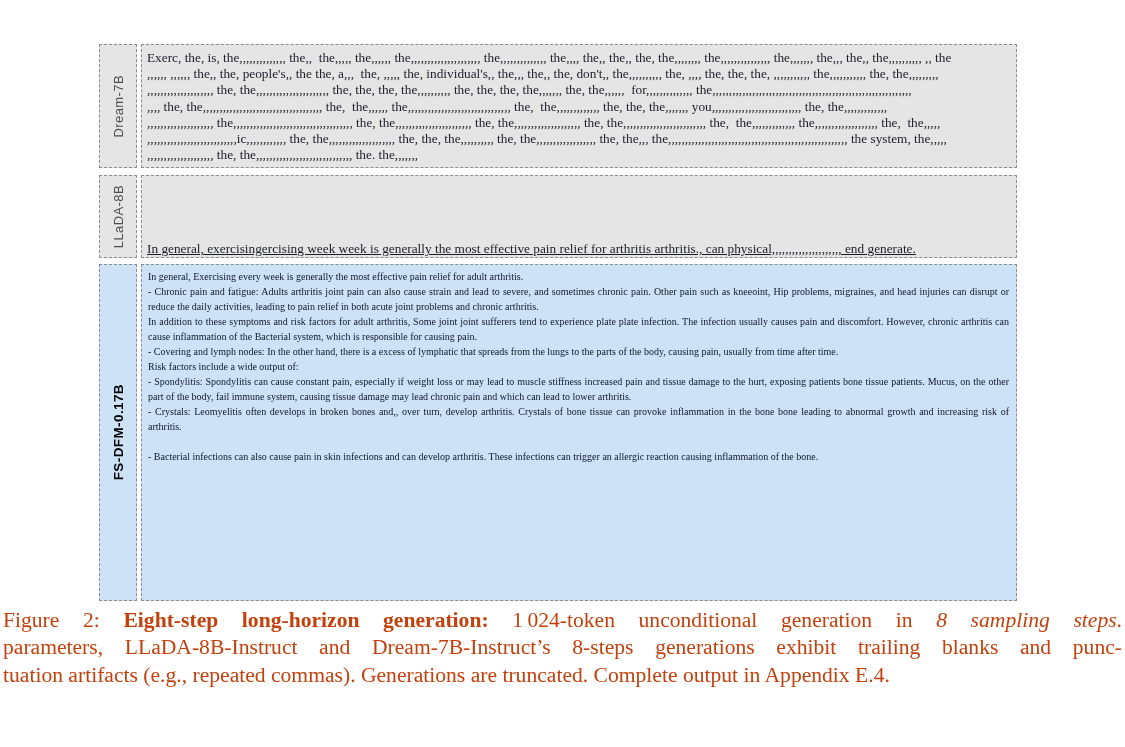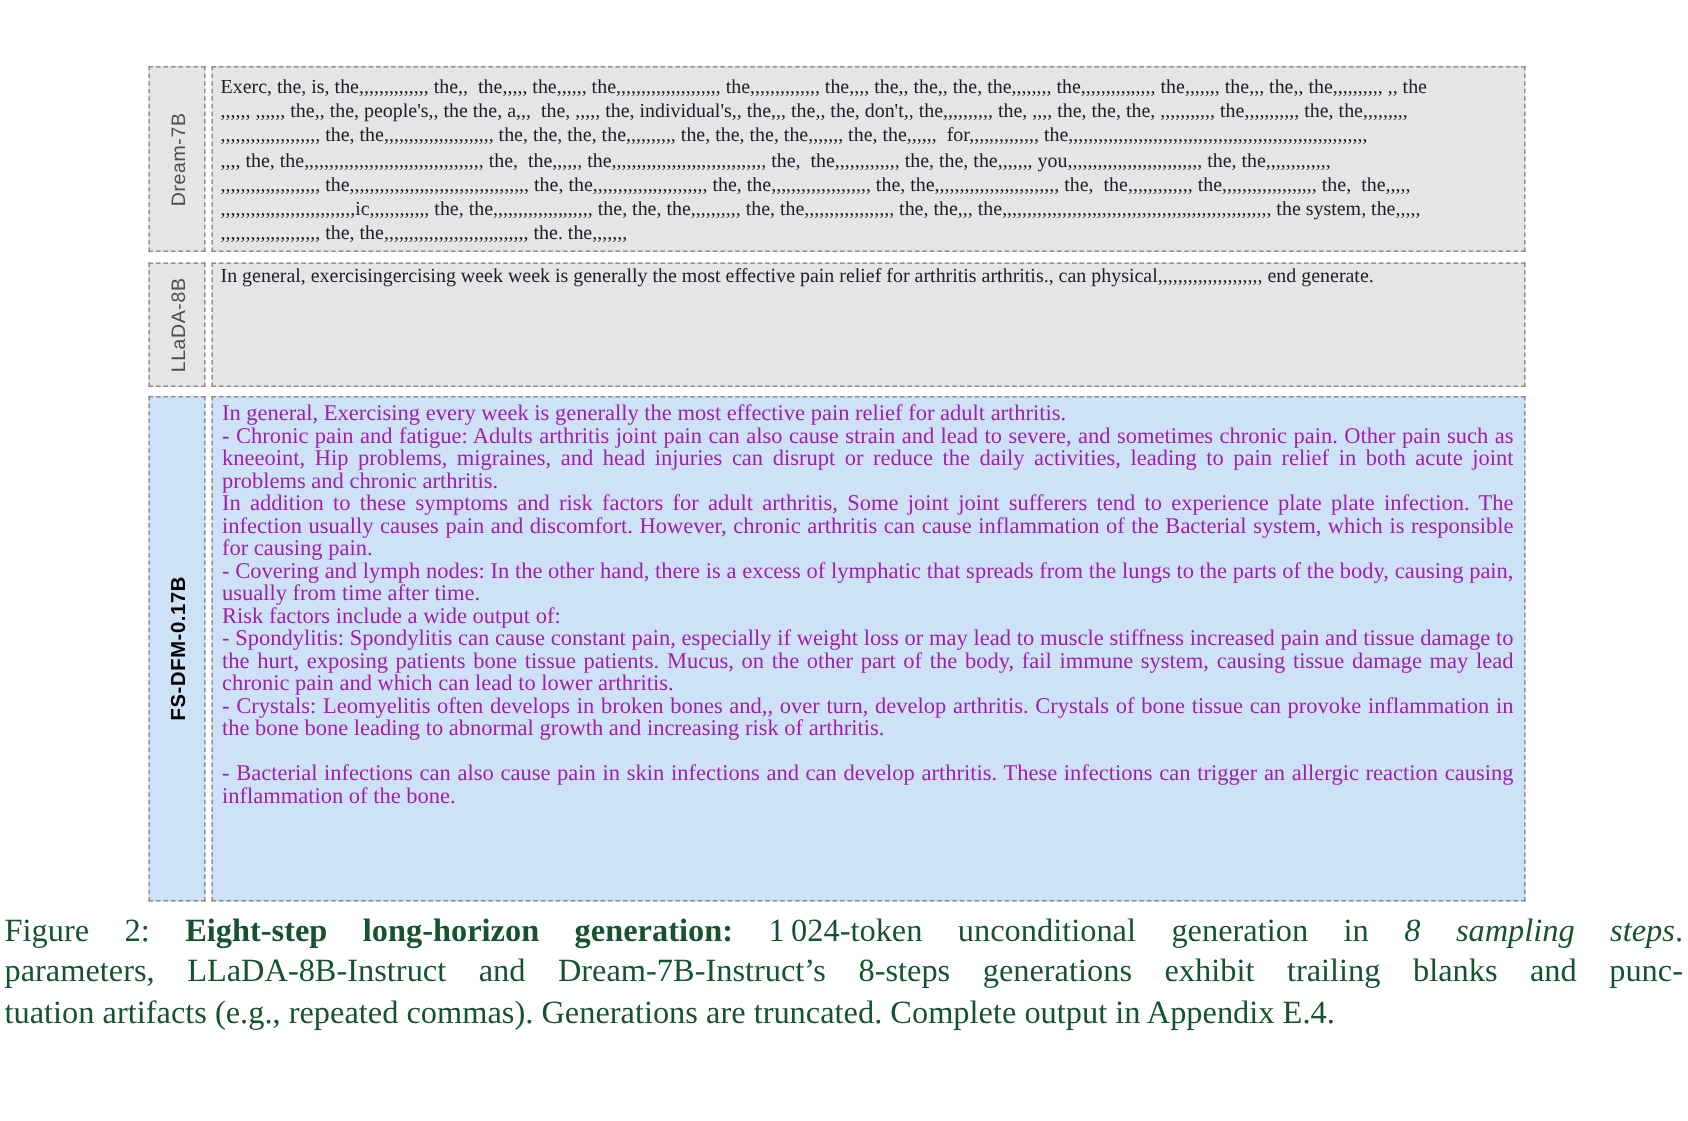--- a/index.html
+++ b/index.html
@@ -37,35 +37,35 @@
   }
 
   .row-dream .labelbox, .row-dream .content { top: 44px; height: 124px; }
   .row-llada .labelbox, .row-llada .content { top: 175px; height: 83px; }
   .row-fsdfm .labelbox, .row-fsdfm .content { top: 264px; height: 337px; }
 
   .row-dream .content { padding: 5px 4px 0 5px; font-size: 13.3px; }
   .row-dream .gen-line { white-space: pre; overflow: hidden; line-height: 16.2px; }
 
   .row-llada .content {
-    display: flex; flex-direction: column; justify-content: flex-start;
-    padding: 0 6px 0 5px; font-size: 13.3px;
+    display: flex; flex-direction: column; justify-content: flex-end;
+    padding: 0 6px 0 5px; font-size: 13.3px; text-decoration: underline;
   }
   .row-llada .gen-line { line-height: 16px; }
 
-  .row-fsdfm .content { padding: 4px 7px 16px 6px; font-size: 15px; color: #a21caf; }
+  .row-fsdfm .content { padding: 4px 7px 16px 6px; font-size: 10px; color: #0f172a; }
   .row-fsdfm .gen-line { text-align: justify; line-height: 15px; }
   .row-fsdfm .vlabel { font-weight: bold; color: #000000; font-size: 13.5px; }
 
   
   .caption {
     position: absolute;
     left: 3px; top: 607px; width: 1119px;
     font-size: 21.6px; line-height: 27.4px;
-    color: #14532d;
+    color: #c2410c;
   }
   .cap-line { text-align: justify; }
   .cap-line.jl { text-align-last: justify; }
   .seg-bold { font-weight: bold; }
   .seg-italic { font-style: italic; }
 </style>
 </head>
 <body>
 
 <div>

